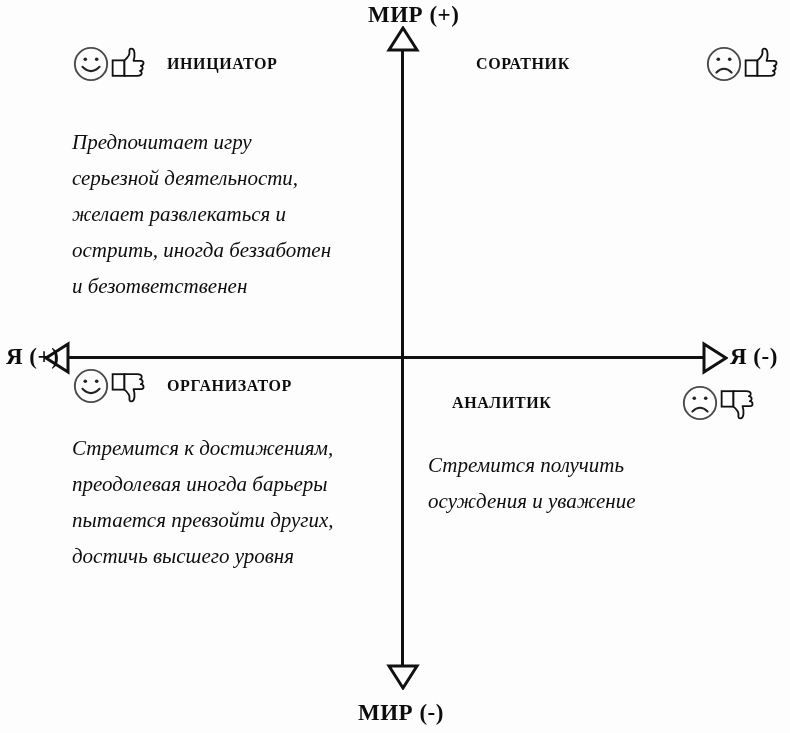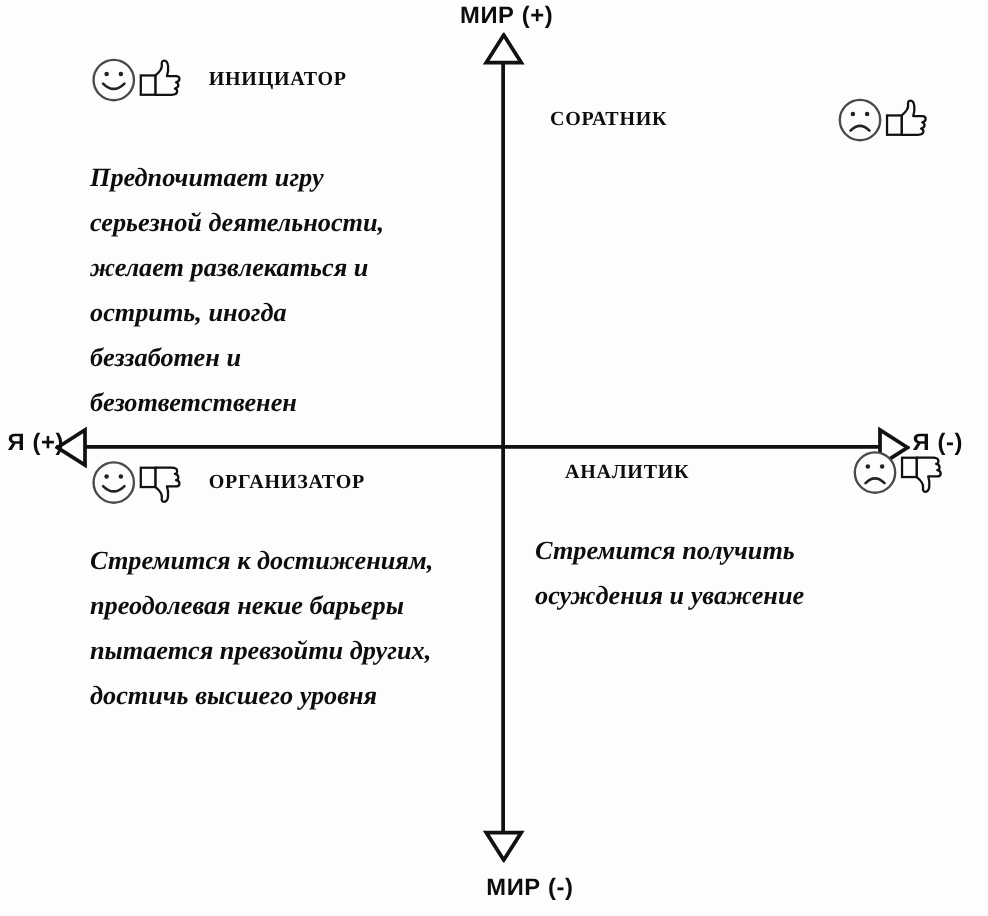--- a/index.html
+++ b/index.html
@@ -38,39 +38,39 @@
     width: 680px;
   }
   
   .arrow-svg {
     position: absolute;
   }
 
   
   .axis-label {
     position: absolute;
-    font-family: Liberation Sans, sans-serif;
+    font-family: Liberation Serif, serif;
     font-weight: bold;
-    font-size: 19px;
+    font-size: 23px;
     letter-spacing: 0.5px;
     white-space: nowrap;
   }
   #label-top    { left: 368px; top: 2px; }
-  #label-bottom { left: 389px; top: 700px; }
+  #label-bottom { left: 358px; top: 700px; }
   #label-left   { left: 6px;  top: 344px; }
   #label-right  { left: 730px; top: 344px; }
 
   
   .quadrant {
     position: absolute;
   }
   #q-top-left     { left: 72px;  top: 42px;  width: 320px; }
-  #q-top-right    { left: 416px; top: 42px;  width: 330px; margin-top: 32px; }
+  #q-top-right    { left: 452px; top: 42px;  width: 330px; }
   #q-bottom-left  { left: 72px;  top: 364px; width: 320px; }
-  #q-bottom-right { left: 428px; top: 356px; width: 330px; }
+  #q-bottom-right { left: 428px; top: 381px; width: 330px; }
 
   .quad-head {
     display: flex;
     align-items: center;
     height: 44px;
   }
   .quad-head.right-icons {
     justify-content: space-between;
   }
   .quad-title {
@@ -87,21 +87,21 @@
 
   .icon-pair {
     display: flex;
     align-items: center;
     flex: 0 0 auto;
   }
 
   .quad-body {
     font-family: "Liberation Serif", "DejaVu Serif", serif;
     font-style: italic;
-    font-weight: bold;
+    font-weight: normal;
     font-size: 21px;
     line-height: 36px;
     color: #0d0d0d;
   }
   #q-top-left .quad-body     { margin-top: 38px; width: 260px; }
   #q-top-right .quad-body    { margin-top: 38px; width: 290px; }
   #q-bottom-left .quad-body  { margin-top: 22px; width: 300px; }
   #q-bottom-right .quad-body { margin-top: 22px; width: 280px; }
   .quad-body p {
     margin: 0;
@@ -191,21 +191,21 @@
         </svg>
 
         <svg width="40" height="40" viewBox="0 0 44 44" style="margin-left:-1px;">
           <rect x="4" y="9" width="13" height="17" fill="#fdfdfd" stroke="#111" stroke-width="2"></rect>
           <path d="M17 26 L17 9 L31 9 Q36 9 36 12 Q36 14 34 14.5 Q37 15 37 17.5 Q37 19.5 35 20 Q38 20.5 38 23 Q38 25 35.5 25.5 L27 25.5 Q28.5 30 28 34 Q27.6 39 24.5 39 Q22 39 22.5 35 Q23 31 17 26 Z" fill="#fdfdfd" stroke="#111" stroke-width="2" stroke-linejoin="round"></path>
         </svg>
       </span>
       <span class="quad-title">ОРГАНИЗАТОР</span>
     </div>
     <div class="quad-body">
-      <p>Стремится к достижениям, преодолевая некие барьеры пытается превзойти других, достичь высшего уровня</p>
+      <p>Стремится к достижениям, преодолевая иногда барьеры пытается превзойти других, достичь высшего уровня</p>
     </div>
   </div>
 
   <div class="quadrant" id="q-bottom-right">
     <div class="quad-head right-icons">
       <span class="quad-title">АНАЛИТИК</span>
       <span class="icon-pair">
 
         <svg width="38" height="38" viewBox="0 0 40 40">
           <circle cx="20" cy="20" r="17" fill="#fdfdfd" stroke="#4a4a4a" stroke-width="2"></circle>

